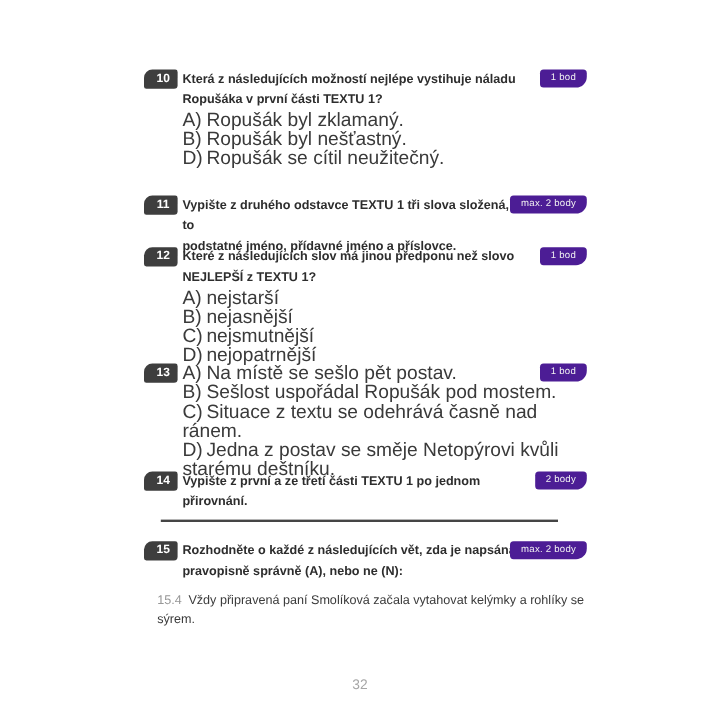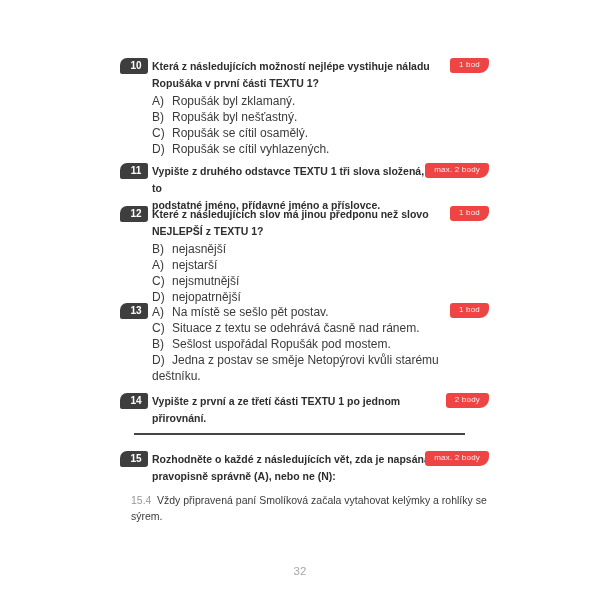--- a/index.html
+++ b/index.html
@@ -21,42 +21,42 @@
     position: absolute; left: 0; top: 0;
     background: #3e3e3e; color: #fff;
     font-size: 10px; font-weight: bold;
     padding: 2px 3px 3px 7px;
     border-radius: 7px 2px 3px 2px;
     min-width: 28px; text-align: center;
     line-height: 11px;
   }
   .q-points {
     position: absolute; right: 0; top: 0;
-    background: #ef4444; color: #f2f2f2;
+    background: #4c1d95; color: #f2f2f2;
     font-size: 8px;
     padding: 3px 9px 4px 9px;
     border-radius: 3px 3px 9px 3px;
     line-height: 8px;
     letter-spacing: 0.2px;
   }
   .q-title {
     margin-left: 32px;
     width: 292px;
     font-size: 10.5px; font-weight: bold;
     color: #2d2d2d;
     line-height: 17px;
     white-space: pre-line;
   }
   .options {
     list-style: none;
     margin-left: 32px;
     margin-top: 1px;
   }
   .options li {
-    font-size: 12px;
+    font-size: 16px;
     line-height: 16px;
     color: #3a3a3a;
   }
   .opt-letter { display: inline-block; width: 20px; }
 
   .subitems {
     list-style: none;
     margin-left: 11px;
     margin-top: 7px;
   }
@@ -89,52 +89,51 @@
 <div class="page">
 
   <section class="question" style="top:58px">
     <span class="q-num">10</span>
     <span class="q-points">1 bod</span>
     <div class="q-title">Která z následujících možností nejlépe vystihuje náladu
 Ropušáka v první části TEXTU 1?</div>
     <ul class="options">
       <li><span class="opt-letter">A)</span><span>Ropušák byl zklamaný.</span></li>
       <li><span class="opt-letter">B)</span><span>Ropušák byl nešťastný.</span></li>
-      <li><span class="opt-letter">C)</span><span>Ropušák se cítil osamělý.</span></li>
-      <li><span class="opt-letter">D)</span><span>Ropušák se cítil vyhlazených.</span></li>
+      <li><span class="opt-letter">D)</span><span>Ropušák se cítil neužitečný.</span></li>
     </ul>
   </section>
 
   <section class="question" style="top:163px">
     <span class="q-num">11</span>
     <span class="q-points">max. 2 body</span>
     <div class="q-title">Vypište z druhého odstavce TEXTU 1 tři slova složená, a to
 podstatné jméno, přídavné jméno a příslovce.</div>
   </section>
 
   <section class="question" style="top:206px">
     <span class="q-num">12</span>
     <span class="q-points">1 bod</span>
     <div class="q-title">Které z následujících slov má jinou předponu než slovo
 NEJLEPŠÍ z TEXTU 1?</div>
     <ul class="options">
+      <li><span class="opt-letter">A)</span><span>nejstarší</span></li>
       <li><span class="opt-letter">B)</span><span>nejasnější</span></li>
-      <li><span class="opt-letter">A)</span><span>nejstarší</span></li>
       <li><span class="opt-letter">C)</span><span>nejsmutnější</span></li>
       <li><span class="opt-letter">D)</span><span>nejopatrnější</span></li>
     </ul>
   </section>
 
   <section class="question" style="top:303px">
     <span class="q-num">13</span>
     <span class="q-points">1 bod</span>
     <ul class="options">
       <li><span class="opt-letter">A)</span><span>Na místě se sešlo pět postav.</span></li>
+      <li><span class="opt-letter">B)</span><span>Sešlost uspořádal Ropušák pod mostem.</span></li>
       <li><span class="opt-letter">C)</span><span>Situace z textu se odehrává časně nad ránem.</span></li>
-      <li><span class="opt-letter">B)</span><span>Sešlost uspořádal Ropušák pod mostem.</span></li>
       <li><span class="opt-letter">D)</span><span>Jedna z postav se směje Netopýrovi kvůli starému deštníku.</span></li>
     </ul>
   </section>
 
   <section class="question" style="top:393px">
     <span class="q-num">14</span>
     <span class="q-points">2 body</span>
     <div class="q-title">Vypište z první a ze třetí části TEXTU 1 po jednom
 přirovnání.</div>
   </section>

